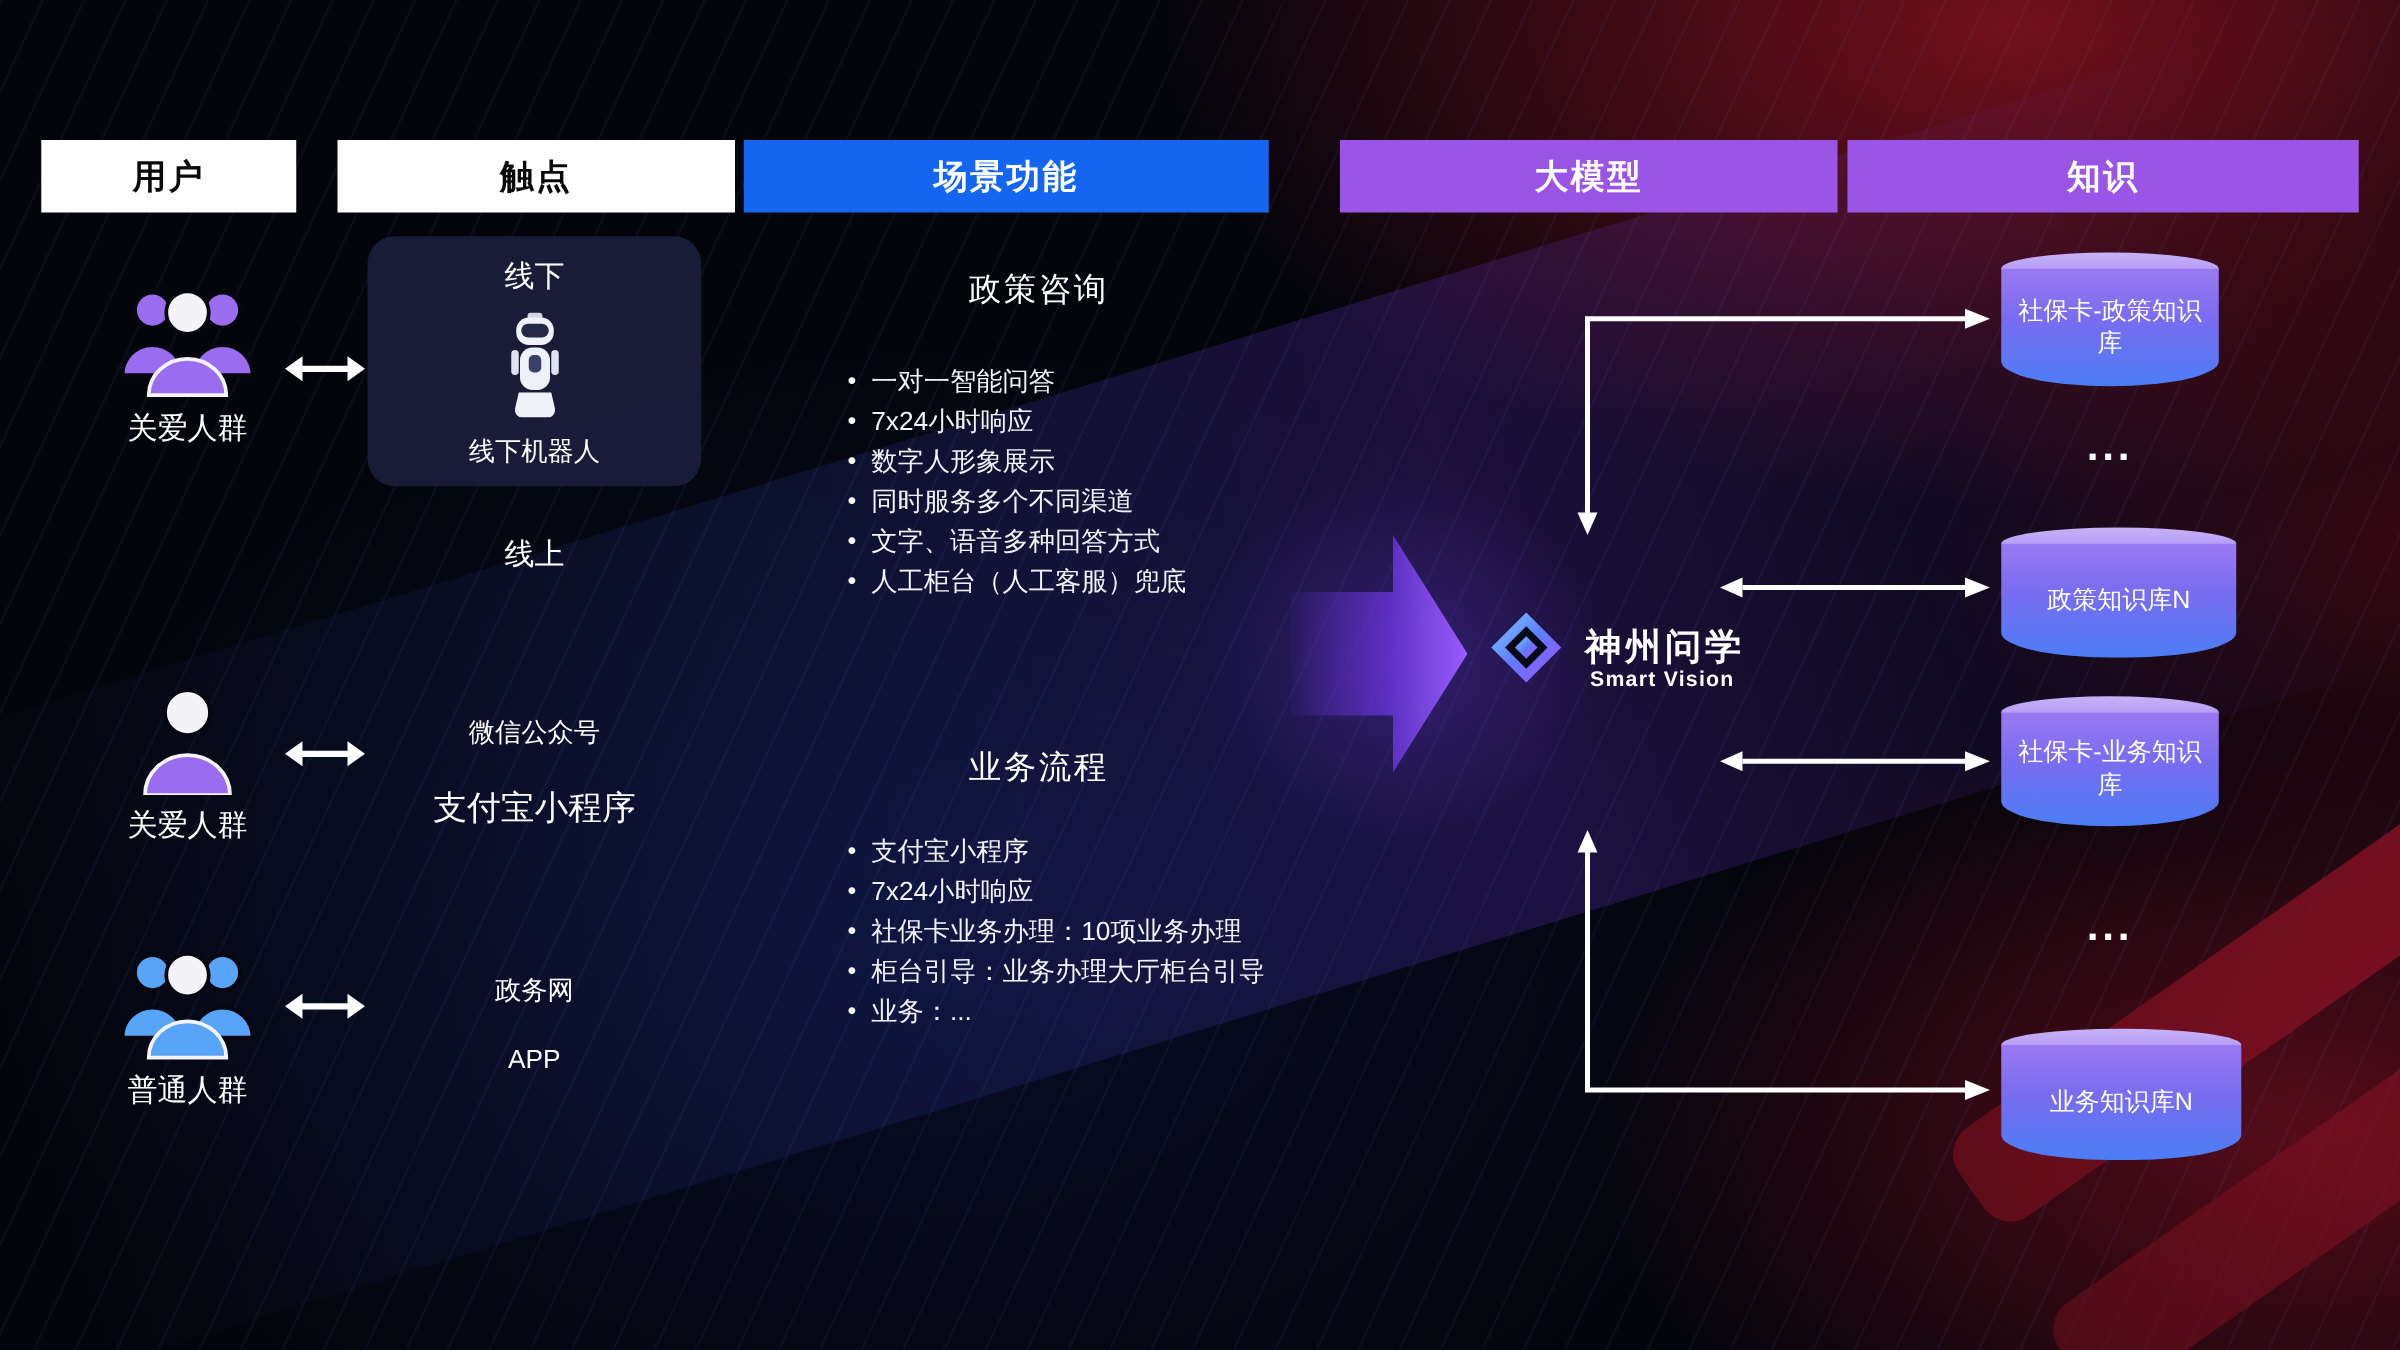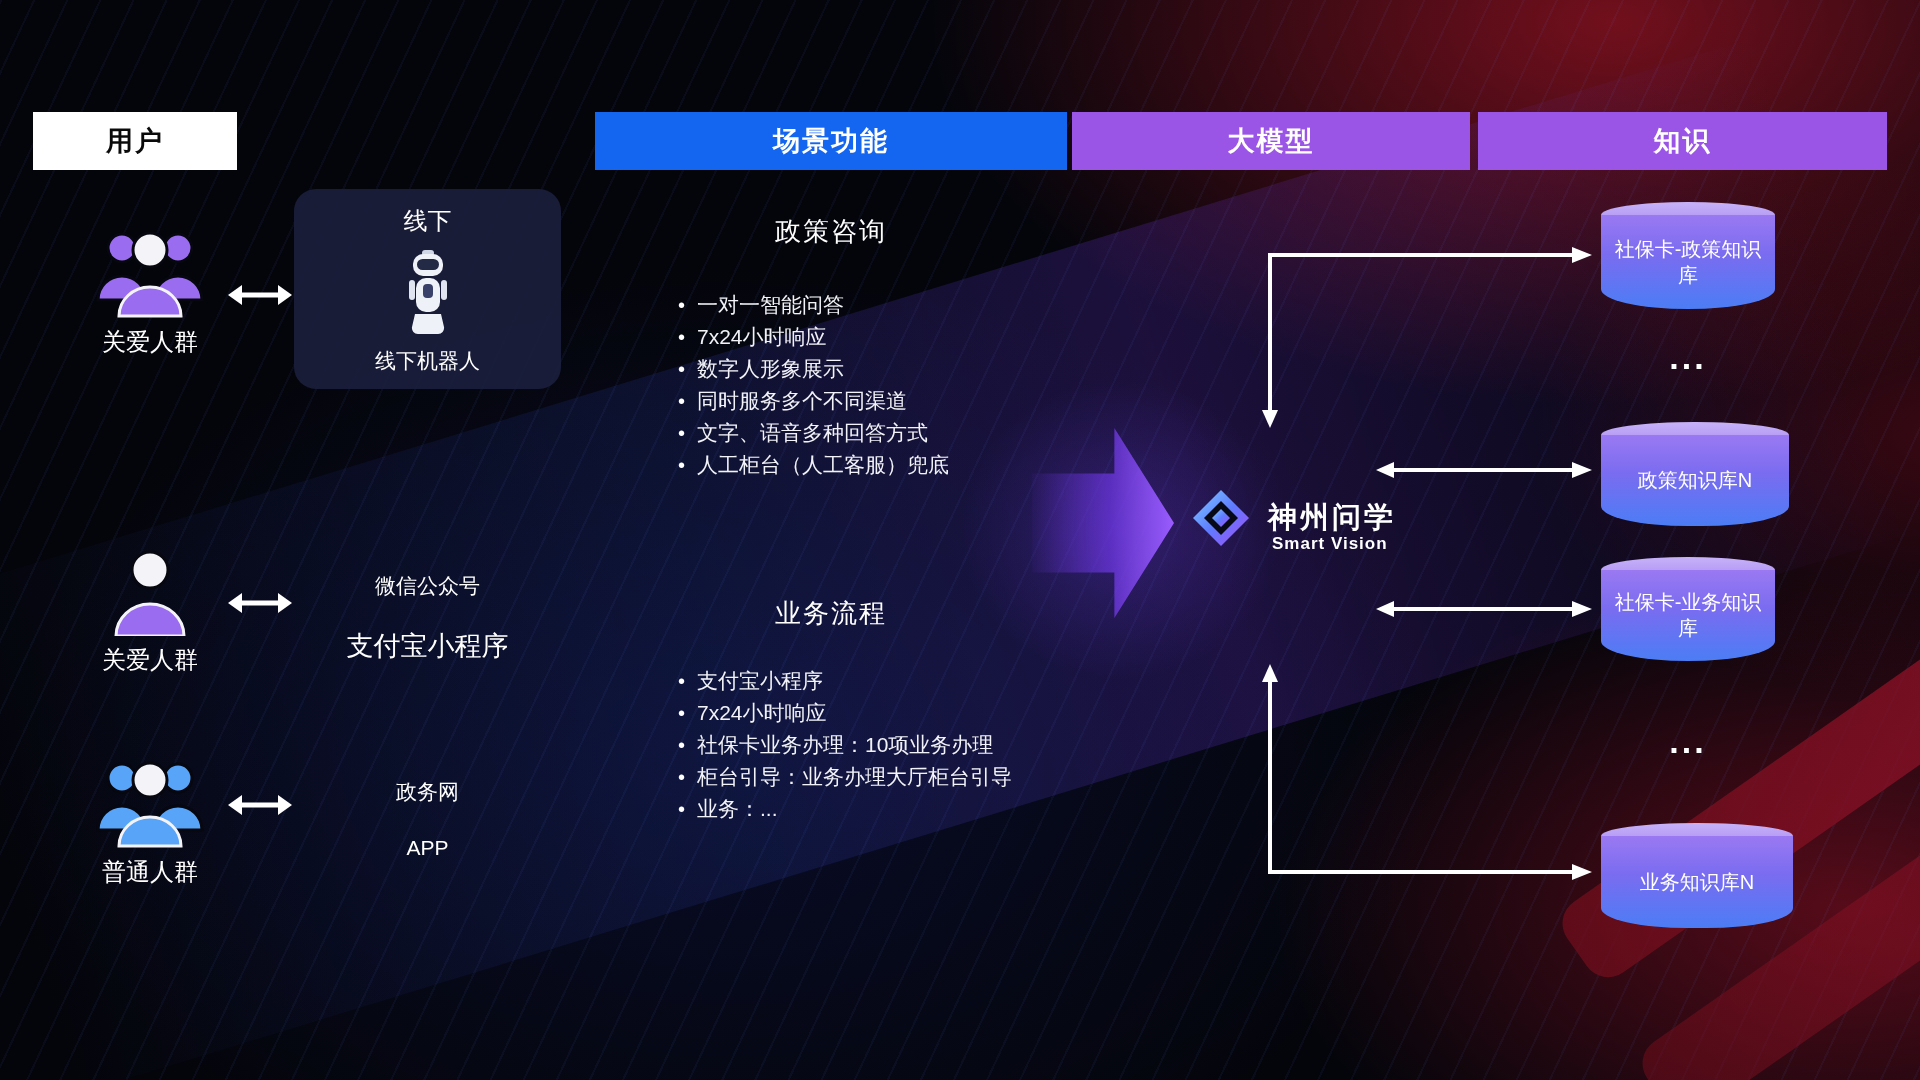--- a/index.html
+++ b/index.html
@@ -30,21 +30,21 @@
   .rib{position:absolute;background:linear-gradient(100deg,#6f0d1b,#97122a);opacity:.75;border-radius:26px;transform:rotate(-35deg);}
   .rib1{left:1530px;top:760px;width:520px;height:86px;}
   .rib2{left:1610px;top:900px;width:520px;height:86px;opacity:.55;}
   
   .hdr{
     position:absolute;top:112px;height:58px;display:flex;align-items:center;justify-content:center;
     font-size:27px;font-weight:bold;letter-spacing:2px;
   }
   .hdr-user{left:33px;width:204px;background:#ffffff;color:#0a0a0a;}
   .hdr-touch{left:270px;width:318px;background:#ffffff;color:#0a0a0a;}
-  .hdr-scene{left:595px;width:472px;background:#1465f0;color:#fff;}
+  .hdr-scene{left:595px;width:420px;background:#1465f0;color:#fff;}
   .hdr-model{left:1072px;width:398px;background:#9b55e6;color:#fff;}
   .hdr-knowledge{left:1478px;width:409px;background:#9b55e6;color:#fff;}
   
   .user-block{position:absolute;width:160px;display:flex;flex-direction:column;align-items:center;gap:8px;}
   .user-block .lbl{font-size:24px;color:#fff;}
   .ub1{left:70px;top:218px;}
   .ub2{left:70px;top:548px;}
   .ub3{left:70px;top:748px;}
   .dbl-arrow{position:absolute;width:64px;height:26px;}
   .da1{left:228px;top:282px;}
@@ -110,20 +110,21 @@
 
 <div class="canvas">
 
   <div class="bg"></div>
   <div class="beam"></div>
   <div class="streaks"></div>
   <div class="rib rib1"></div>
   <div class="rib rib2"></div>
 
   <div class="hdr hdr-user">用户</div>
+  <div class="hdr hdr-touch">触点</div>
   <div class="hdr hdr-scene">场景功能</div>
   <div class="hdr hdr-model">大模型</div>
   <div class="hdr hdr-knowledge">知识</div>
 
   <div class="user-block ub1">
     <svg width="128" height="100" viewBox="0 0 128 100">
       <circle cx="36" cy="30" r="14" fill="#9a6cf0" stroke="#06070f" stroke-width="3"></circle>
       <path d="M12,82 a24,24 0 0 1 48,0 z" fill="#9a6cf0" stroke="#06070f" stroke-width="3"></path>
       <circle cx="92" cy="30" r="14" fill="#9a6cf0" stroke="#06070f" stroke-width="3"></circle>
       <path d="M68,82 a24,24 0 0 1 48,0 z" fill="#9a6cf0" stroke="#06070f" stroke-width="3"></path>
@@ -176,20 +177,21 @@
       <rect x="8" y="4" width="30" height="22" rx="10" fill="#eef1f8"></rect>
       <rect x="12" y="9" width="22" height="11" rx="5.5" fill="#232a45"></rect>
       <rect x="11" y="28" width="24" height="34" rx="10" fill="#eef1f8"></rect>
       <rect x="4" y="30" width="6" height="20" rx="3" fill="#dfe4f0"></rect>
       <rect x="36" y="30" width="6" height="20" rx="3" fill="#dfe4f0"></rect>
       <rect x="18" y="34" width="10" height="14" rx="4" fill="#39406a"></rect>
       <path d="M10,64 h26 l3,13 a6,6 0 0 1 -6,7 h-20 a6,6 0 0 1 -6,-7 z" fill="#eef1f8"></path>
     </svg>
     <div class="t2">线下机器人</div>
   </div>
+  <div class="touch-lbl t-online">线上</div>
   <div class="touch-lbl t-wechat">微信公众号</div>
   <div class="touch-lbl t-alipay">支付宝小程序</div>
   <div class="touch-lbl t-gov">政务网</div>
   <div class="touch-lbl t-app">APP</div>
 
   <div class="scene-title st1">政策咨询</div>
   <ul class="scene-list sl1">
     <li>一对一智能问答</li>
     <li>7x24小时响应</li>
     <li>数字人形象展示</li>

